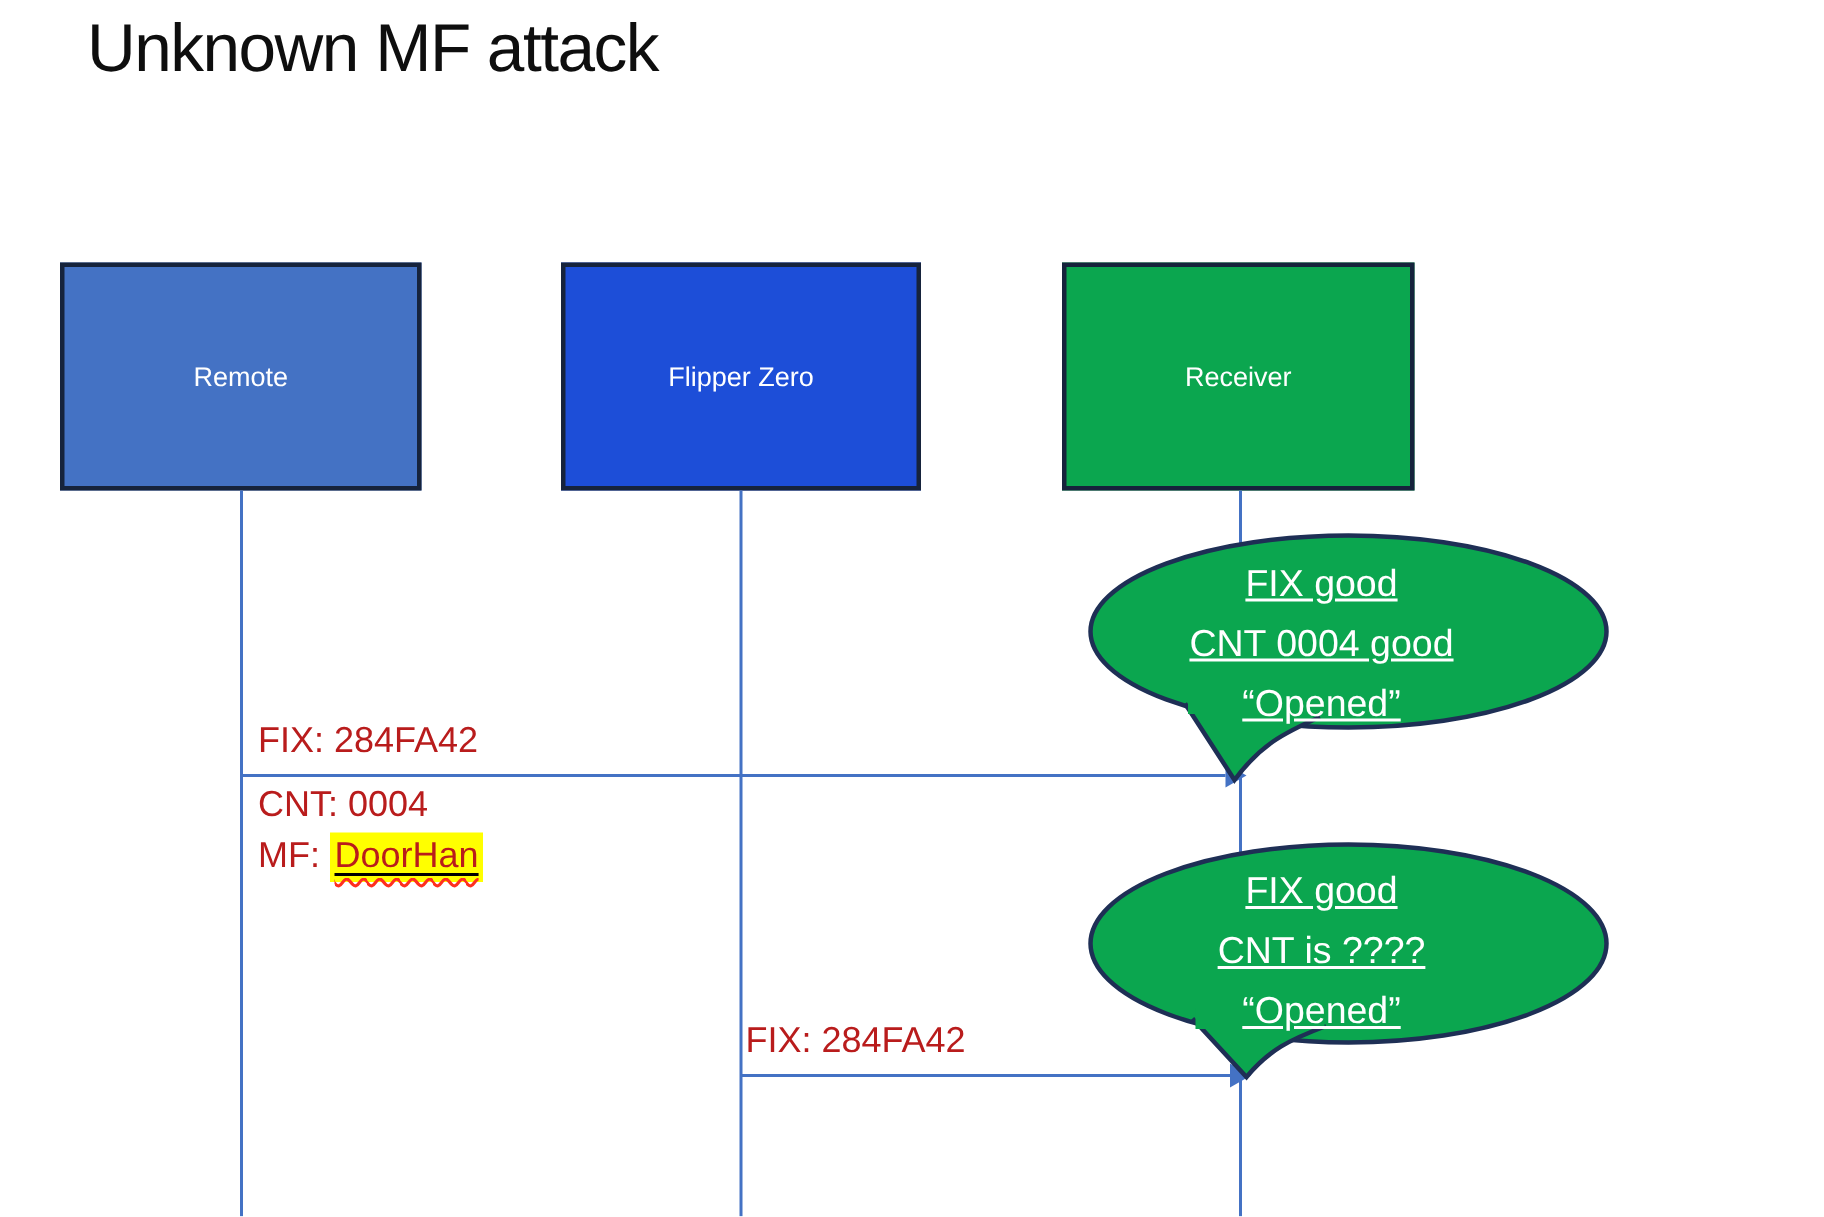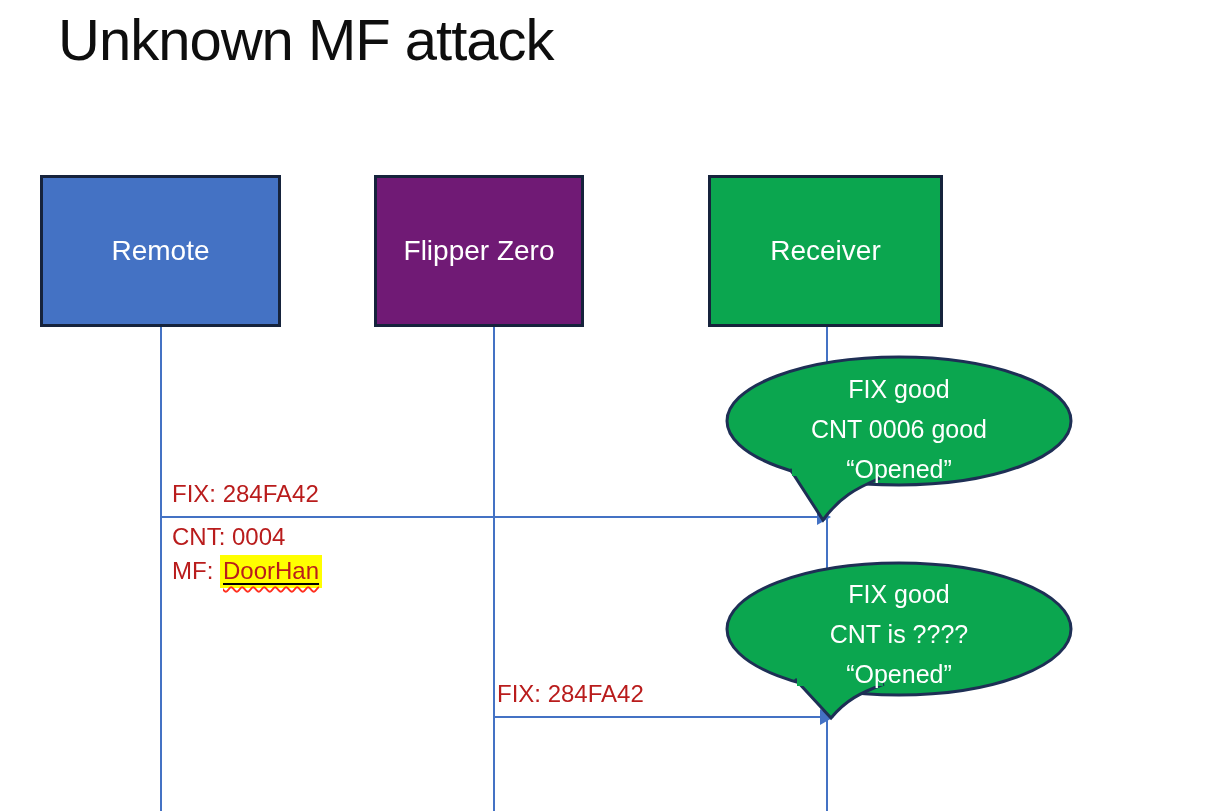--- a/index.html
+++ b/index.html
@@ -3,31 +3,31 @@
 <meta charset="utf-8">
 <style>
   html,body{margin:0;padding:0;background:#fff;}
   #slide{
     position:relative;width:1216px;height:811px;background:#ffffff;
     overflow:hidden;font-family:"Liberation Sans",sans-serif;
   }
   
   #title{
     position:absolute;left:58px;top:6px;margin:0;
-    font-size:58px;font-weight:300;letter-spacing:-1px;color:#0e0e0e;
+    font-size:45px;font-weight:300;letter-spacing:-1px;color:#0e0e0e;
     font-family:"Liberation Sans",sans-serif;
   }
   
   .actor{
     position:absolute;top:175px;height:152px;box-sizing:border-box;
     border:3px solid #16233c;display:flex;align-items:center;justify-content:center;
   }
-  .actor span{color:#ffffff;font-size:28px;}
+  .actor span{color:#ffffff;font-size:18px;}
   #actor-remote{left:40px;width:241px;background:#4472c4;}
-  #actor-flipper{left:374px;width:210px;background:#701a75;}
+  #actor-flipper{left:374px;width:240px;background:#1d4ed8;}
   #actor-receiver{left:708px;width:235px;background:#0ba64f;}
   
   .lifeline{position:absolute;top:327px;height:484px;width:2px;background:#4472c4;z-index:1;}
   #lifeline-remote{left:160px;}
   #lifeline-flipper{left:493px;}
   #lifeline-receiver{left:826px;}
   
   .arrow-line{position:absolute;height:2px;background:#4472c4;z-index:2;}
   #arrow1-line{left:161px;top:516px;width:656px;}
   #arrow2-line{left:494px;top:716px;width:326px;}
@@ -52,22 +52,22 @@
     text-underline-offset:7px;
   }
   .solid-ul{
     text-decoration-line:underline;text-decoration-style:solid;
     text-decoration-color:#000;text-decoration-thickness:2px;
     text-underline-offset:4px;
   }
   
   #bubble-layer{position:absolute;left:0;top:0;z-index:3;}
   .bubble-text{
-    position:absolute;left:727px;width:344px;z-index:4;
-    color:#ffffff;font-size:25px;line-height:40px;text-align:center;
+    position:absolute;left:709px;width:344px;z-index:4;
+    color:#ffffff;font-size:25px;line-height:40px;text-align:center;text-decoration:underline;
   }
   #bubble1-text{top:369px;}
   #bubble2-text{top:574px;}
 </style>
 </head>
 <body>
 
 <div id="slide">
 
   <h1 id="title">Unknown MF attack</h1>
@@ -99,21 +99,21 @@
     </g>
     <g>
       <ellipse cx="899" cy="629" rx="172" ry="66" fill="#0ba64f" stroke="#1e2f55" stroke-width="3"></ellipse>
       <path d="M 795 679 L 831 718 C 846 700 860 693 884 684" fill="#0ba64f" stroke="#1e2f55" stroke-width="3"></path>
       <rect x="797" y="672" width="86" height="14" fill="#0ba64f"></rect>
     </g>
   </svg>
 
   <div class="bubble-text" id="bubble1-text">
     <div>FIX good</div>
-    <div>CNT 0006 good</div>
+    <div>CNT 0004 good</div>
     <div>“Opened”</div>
   </div>
   <div class="bubble-text" id="bubble2-text">
     <div>FIX good</div>
     <div>CNT is ????</div>
     <div>“Opened”</div>
   </div>
 
   <div class="msg" id="msg1">
     <div class="msg-line">FIX: 284FA42</div>

